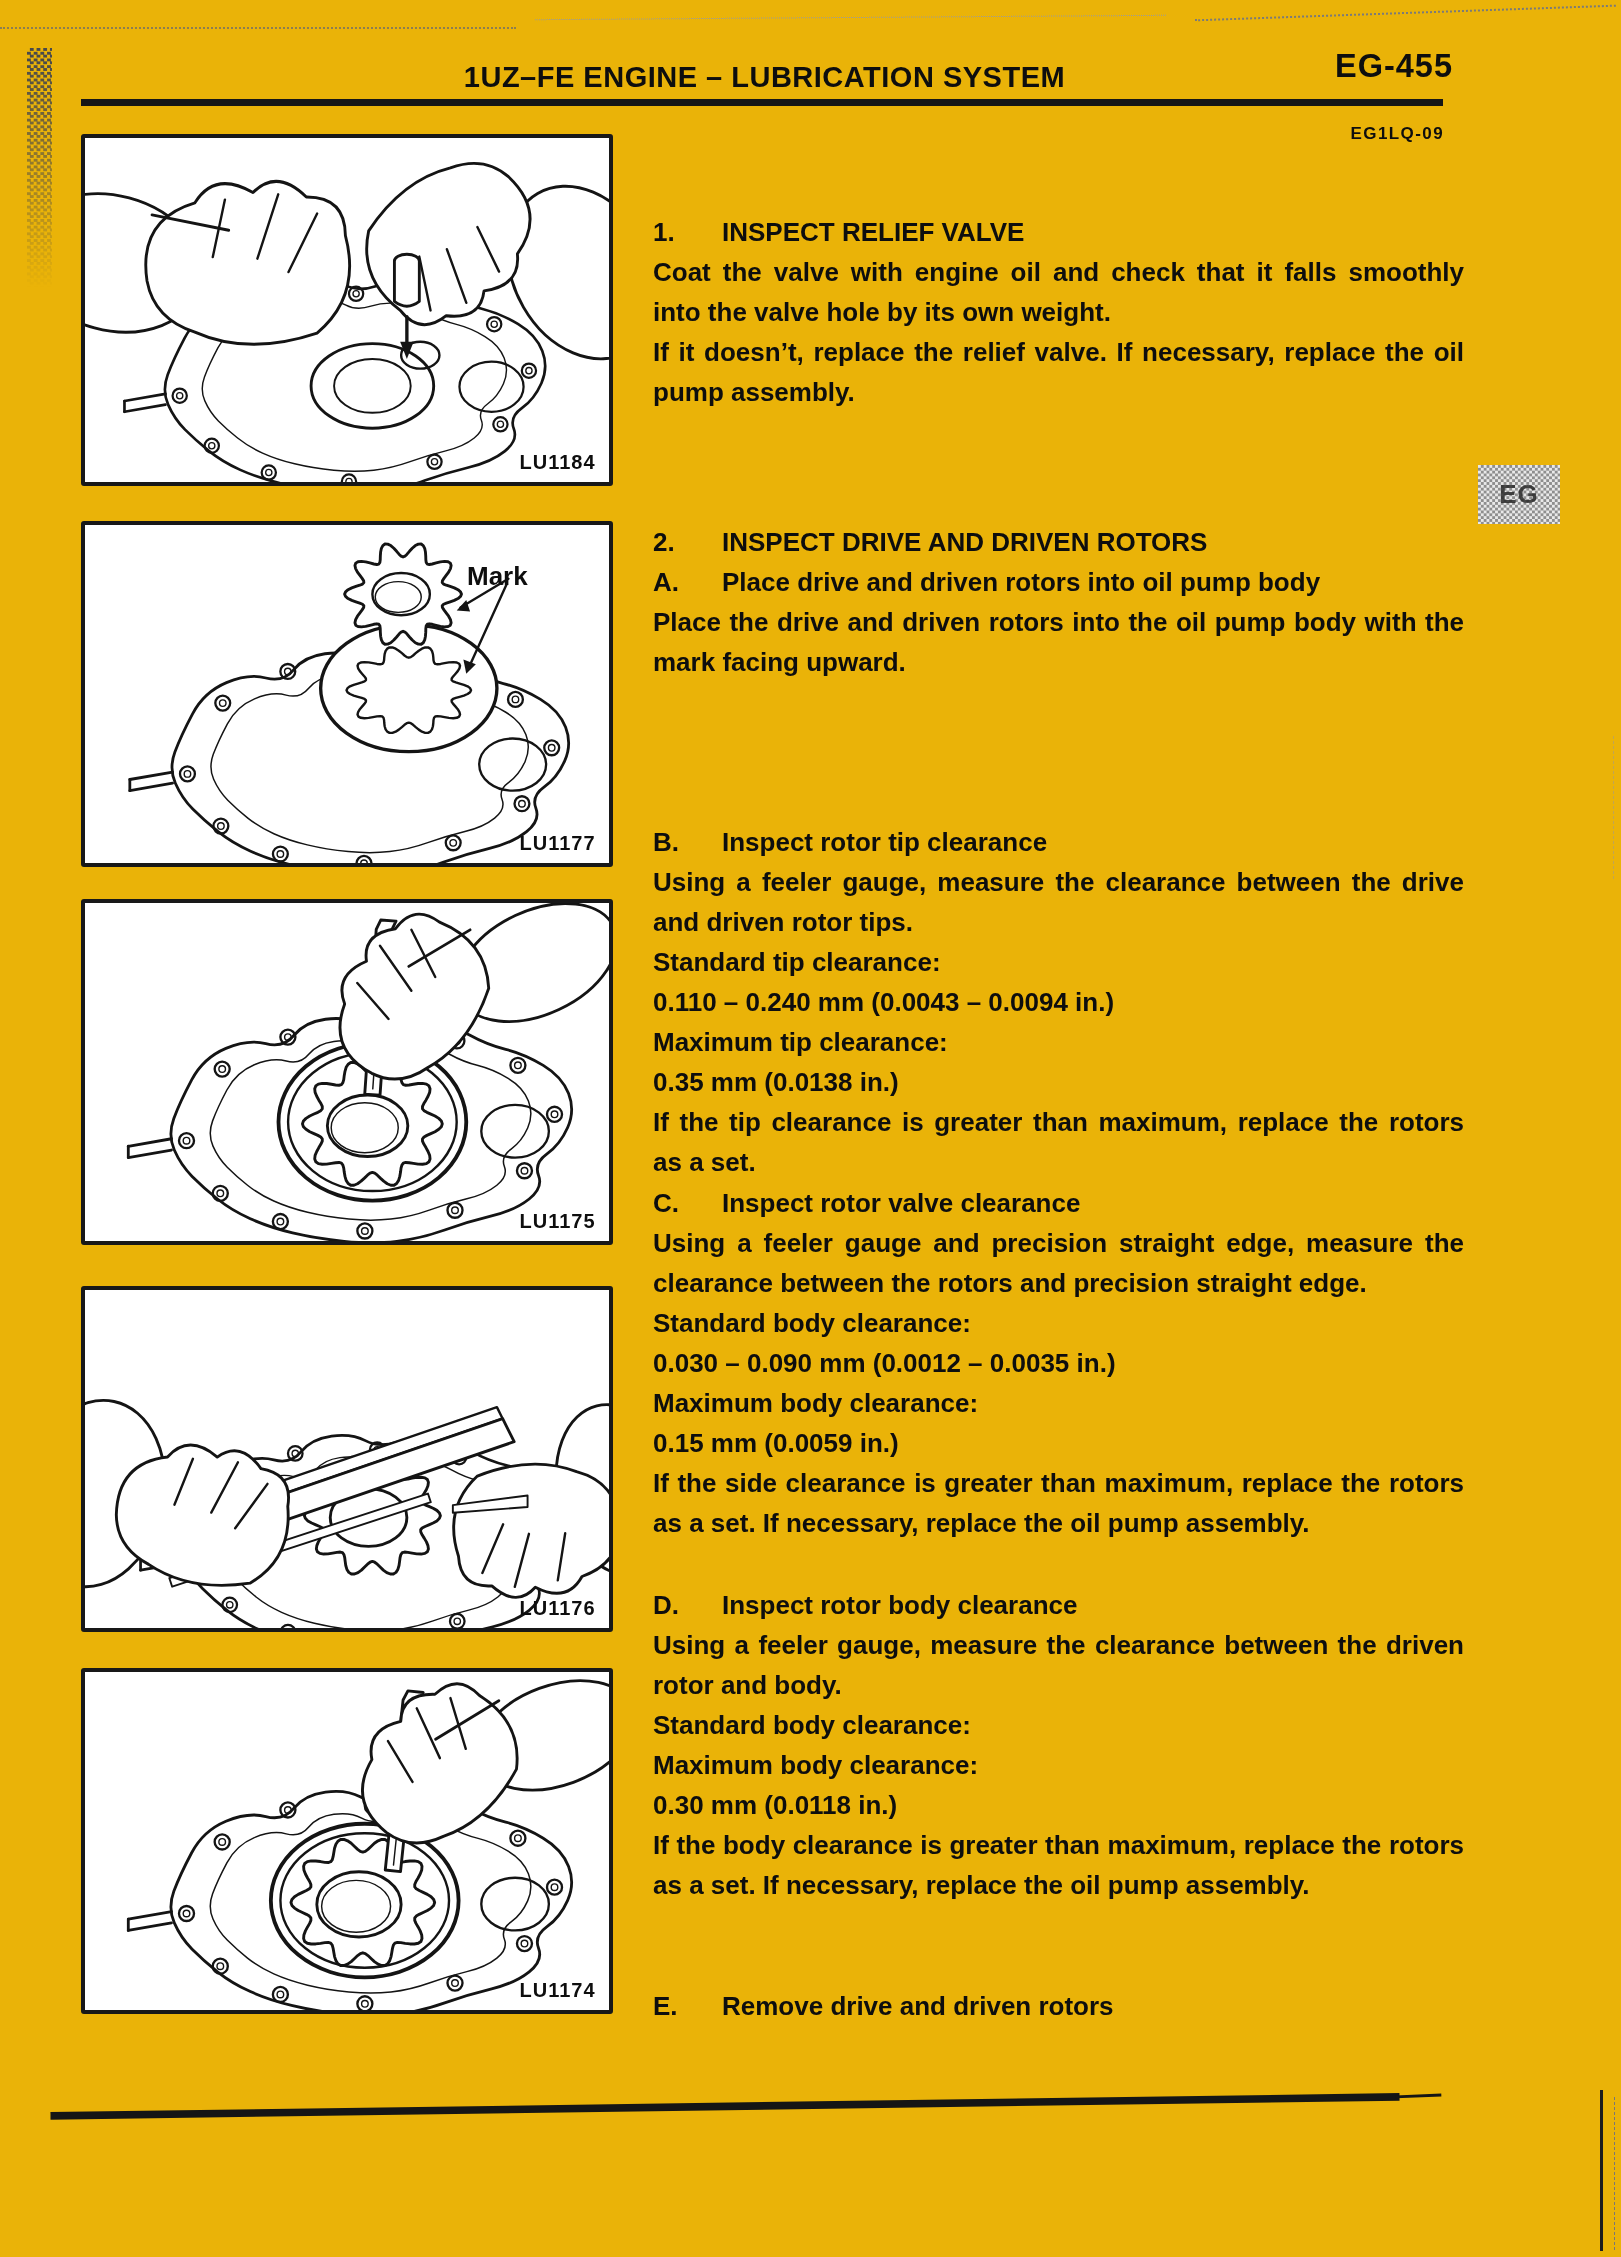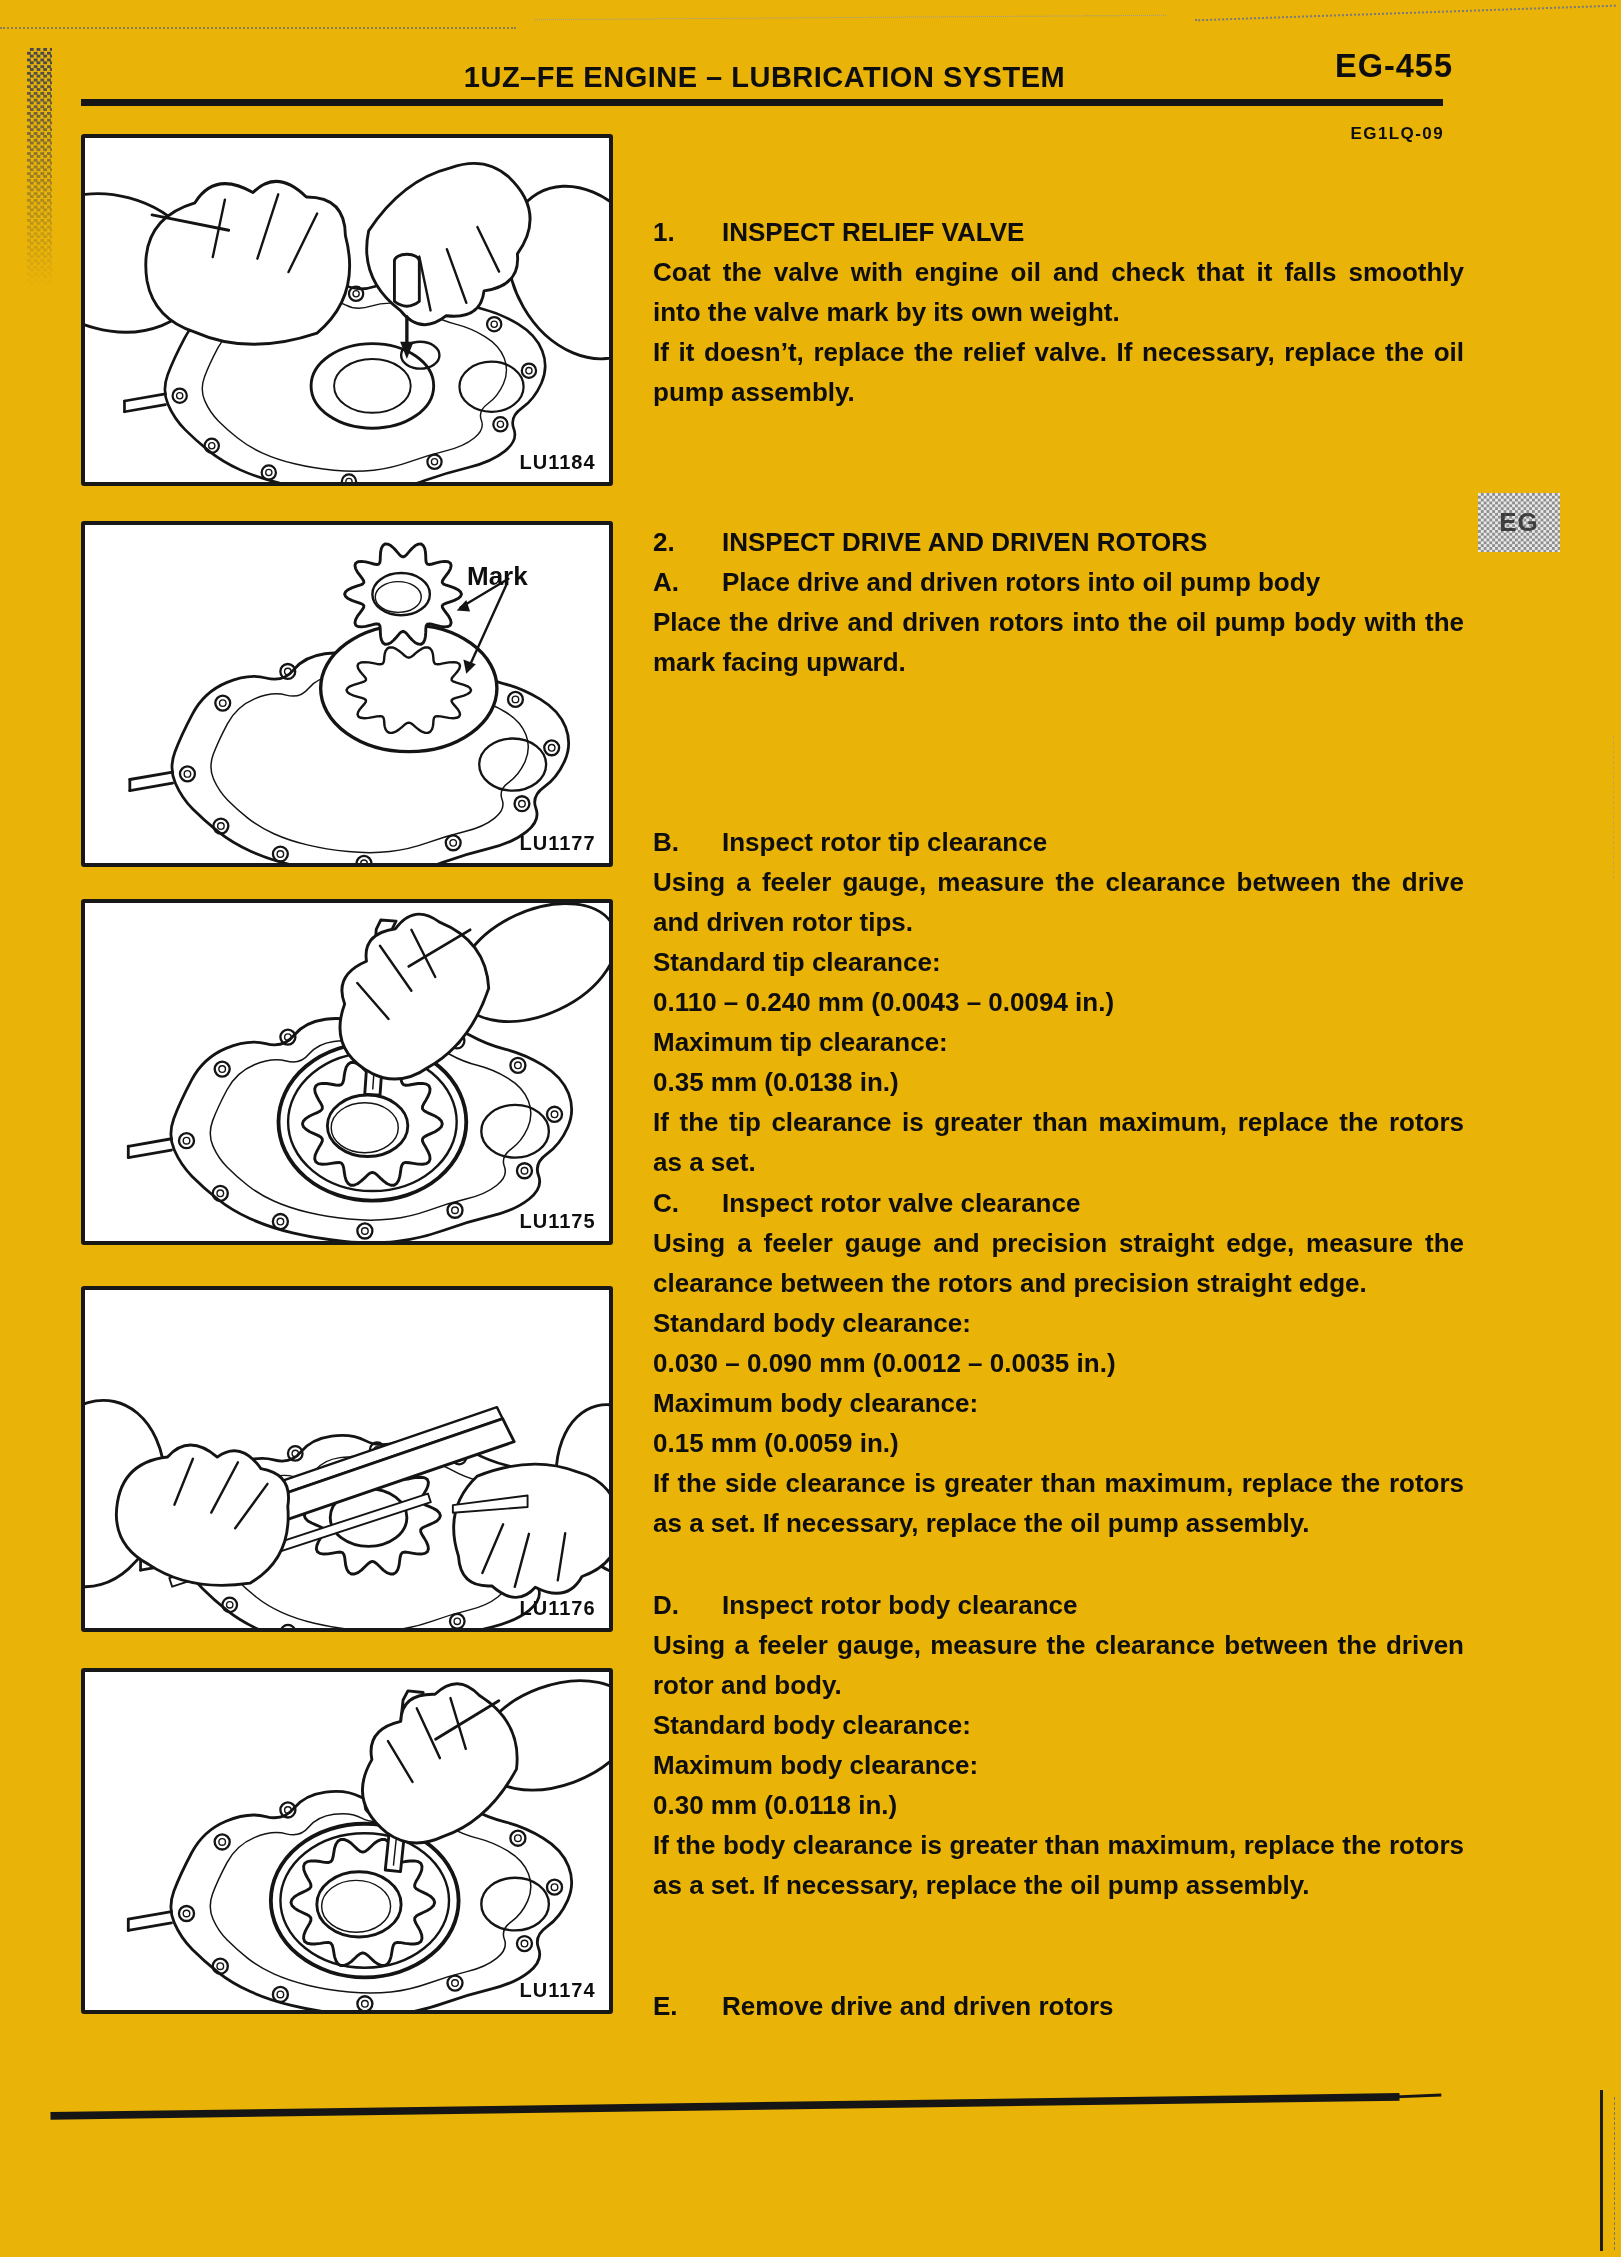--- a/index.html
+++ b/index.html
@@ -10,21 +10,21 @@
              font-size:29px;font-weight:bold;letter-spacing:0.5px;}
   .hdr-page{position:absolute;left:1300px;top:48px;width:153px;text-align:right;
             font-size:32.5px;font-weight:bold;letter-spacing:1px;}
   .hdr-rule{position:absolute;left:81px;top:99px;width:1362px;height:6.7px;background:#161616;}
   .doc-code{position:absolute;left:1329px;top:124px;width:115px;text-align:right;
             font-size:17px;font-weight:bold;letter-spacing:1.4px;}
   .page-title{position:absolute;left:655px;top:126px;font-size:36px;font-weight:bold;letter-spacing:0.5px;}
   
   .eg-tab{position:absolute;left:1478px;top:465px;width:82px;height:59px;
           background:repeating-conic-gradient(#8e8e8e 0% 25%,#e9e9e9 0% 50%) 0 0/5.7px 5.7px;
-          display:flex;align-items:center;justify-content:center;margin-top:28px;}
+          display:flex;align-items:center;justify-content:center;}
   .eg-tab span{font-size:26px;font-weight:bold;color:#2a2a2a;letter-spacing:1px;opacity:.85;}
   
   .figbox{position:absolute;left:81px;width:532px;border:4.8px solid #181818;background:#fff;
           box-sizing:border-box;border-radius:3px;}
   .figsvg{position:absolute;left:0;top:0;width:100%;height:100%;}
   .figcode{position:absolute;right:13.4px;bottom:7.6px;font-size:20px;font-weight:bold;letter-spacing:1px;}
   .mark-label{position:absolute;left:382px;top:36px;font-size:26px;font-weight:bold;}
   
   .step{position:absolute;left:653px;width:811px;font-size:26px;line-height:40px;font-weight:bold;}
   .step p{margin:0;}
@@ -340,21 +340,21 @@
         <line fill="none" stroke="#141414" stroke-width="3" stroke-linejoin="round" stroke-linecap="round" x1="432" y1="30" x2="366" y2="70"></line>
       </svg>
     <span class="figcode">LU1174</span>
   </div>
 
   <section class="step" style="top:212px">
     <div class="row">
       <span class="num">1.</span>
       <span class="head">INSPECT RELIEF VALVE</span>
     </div>
-    <p class="body">Coat the valve with engine oil and check that it falls smoothly into the valve mark by its own weight.</p>
+    <p class="body">Coat the valve with engine oil and check that it falls smoothly into the valve hole by its own weight.</p>
     <p class="body">If it doesn’t, replace the relief valve. If necessary, replace the oil pump assembly.</p>
   </section>
 
   <section class="step" style="top:522px">
     <div class="row">
       <span class="num">2.</span>
       <span class="head">INSPECT DRIVE AND DRIVEN ROTORS</span>
     </div>
     <div class="row">
       <span class="num">A.</span>

